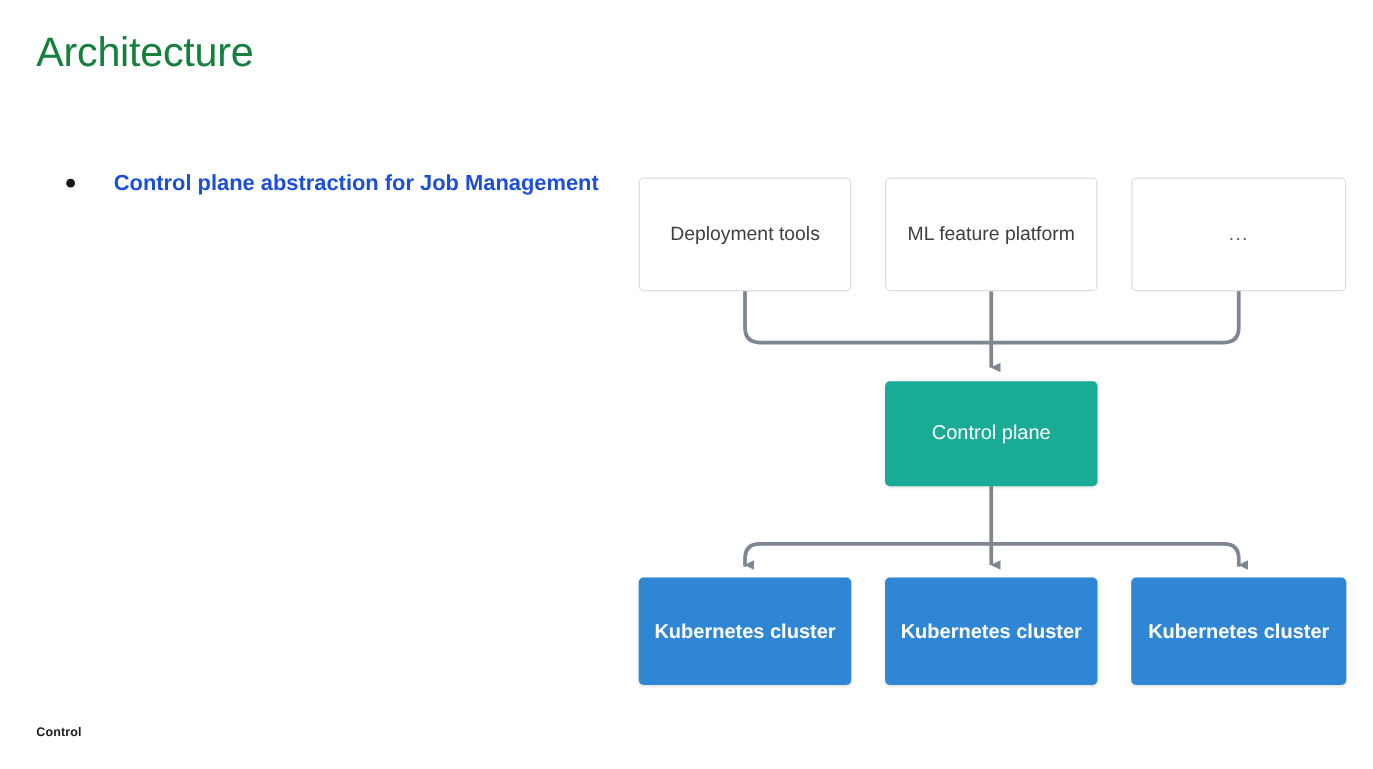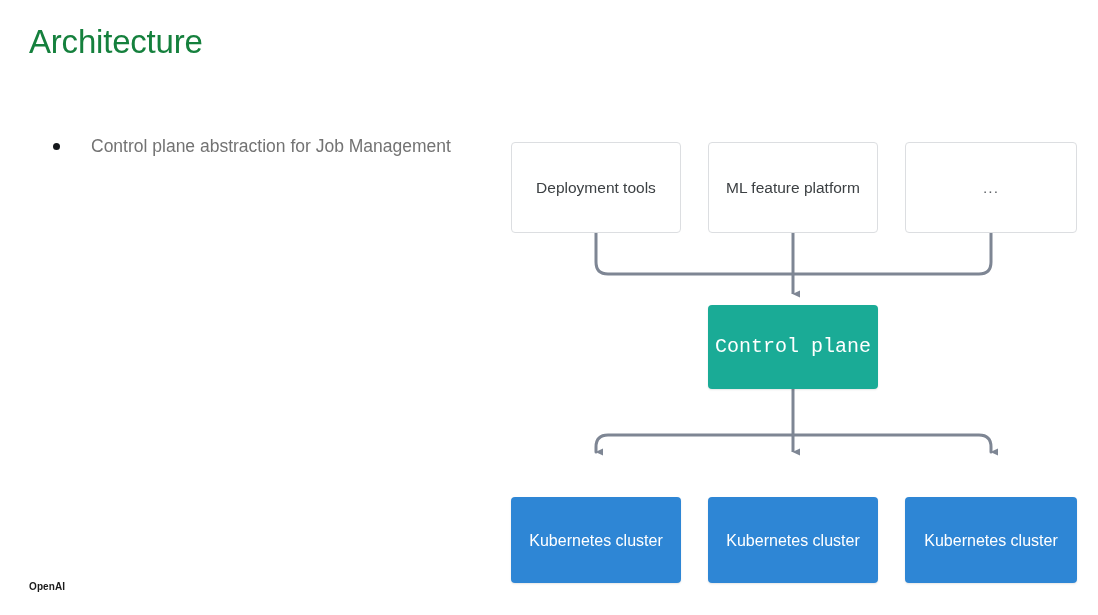--- a/index.html
+++ b/index.html
@@ -38,21 +38,22 @@
     left: 48px;
     top: 134px;
     width: 452px;
   }
   .bullet-item {
     position: relative;
     padding-left: 43px;
     margin-bottom: 22px;
     font-size: 17.5px;
     line-height: 25px;
-    color: #737373;
+    color: #1d4ed8;
+    font-weight: bold;
   }
   .bullet-dot {
     position: absolute;
     left: 5px;
     top: 9px;
     width: 7px;
     height: 7px;
     border-radius: 50%;
     background: #16181c;
   }
@@ -88,34 +89,32 @@
     border: 1px solid #dcdee1;
     color: #3c4043;
     font-size: 15.5px;
     line-height: 22px;
     font-weight: 400;
     text-align: right;
   }
   .node-control {
     background: #1aab96;
     color: #ffffff;
-    font-size: 20px;
+    font-size: 16px;
     line-height: 22px;
     font-weight: 400;
     box-shadow: 0 1px 2px rgba(0,0,0,0.10);
-    font-family: Liberation Mono, monospace;
   }
   .node-cluster {
     background: #2e86d5;
     color: #ffffff;
     font-size: 16px;
     line-height: 23px;
-    font-weight: 400;
+    font-weight: 700;
     box-shadow: 0 1px 2px rgba(0,0,0,0.10);
-    margin-top: 35px;
   }
   .node-ellipsis {
     color: #5f6368;
     font-size: 15.5px;
     letter-spacing: 1px;
   }
 
   
   #node-deployment-tools { left: 511px; top: 142px; width: 170px; height: 91px; }
   #node-ml-feature       { left: 708px; top: 142px; width: 170px; height: 91px; }
@@ -195,15 +194,15 @@
     <div class="node node-cluster" id="node-cluster-2">
       <span>Kubernetes cluster</span>
     </div>
 
     <div class="node node-cluster" id="node-cluster-3">
       <span>Kubernetes cluster</span>
     </div>
 
   </div>
 
-  <div id="footer-logo">OpenAI</div>
+  <div id="footer-logo">Control</div>
 
 </div>
 
 </body></html>

